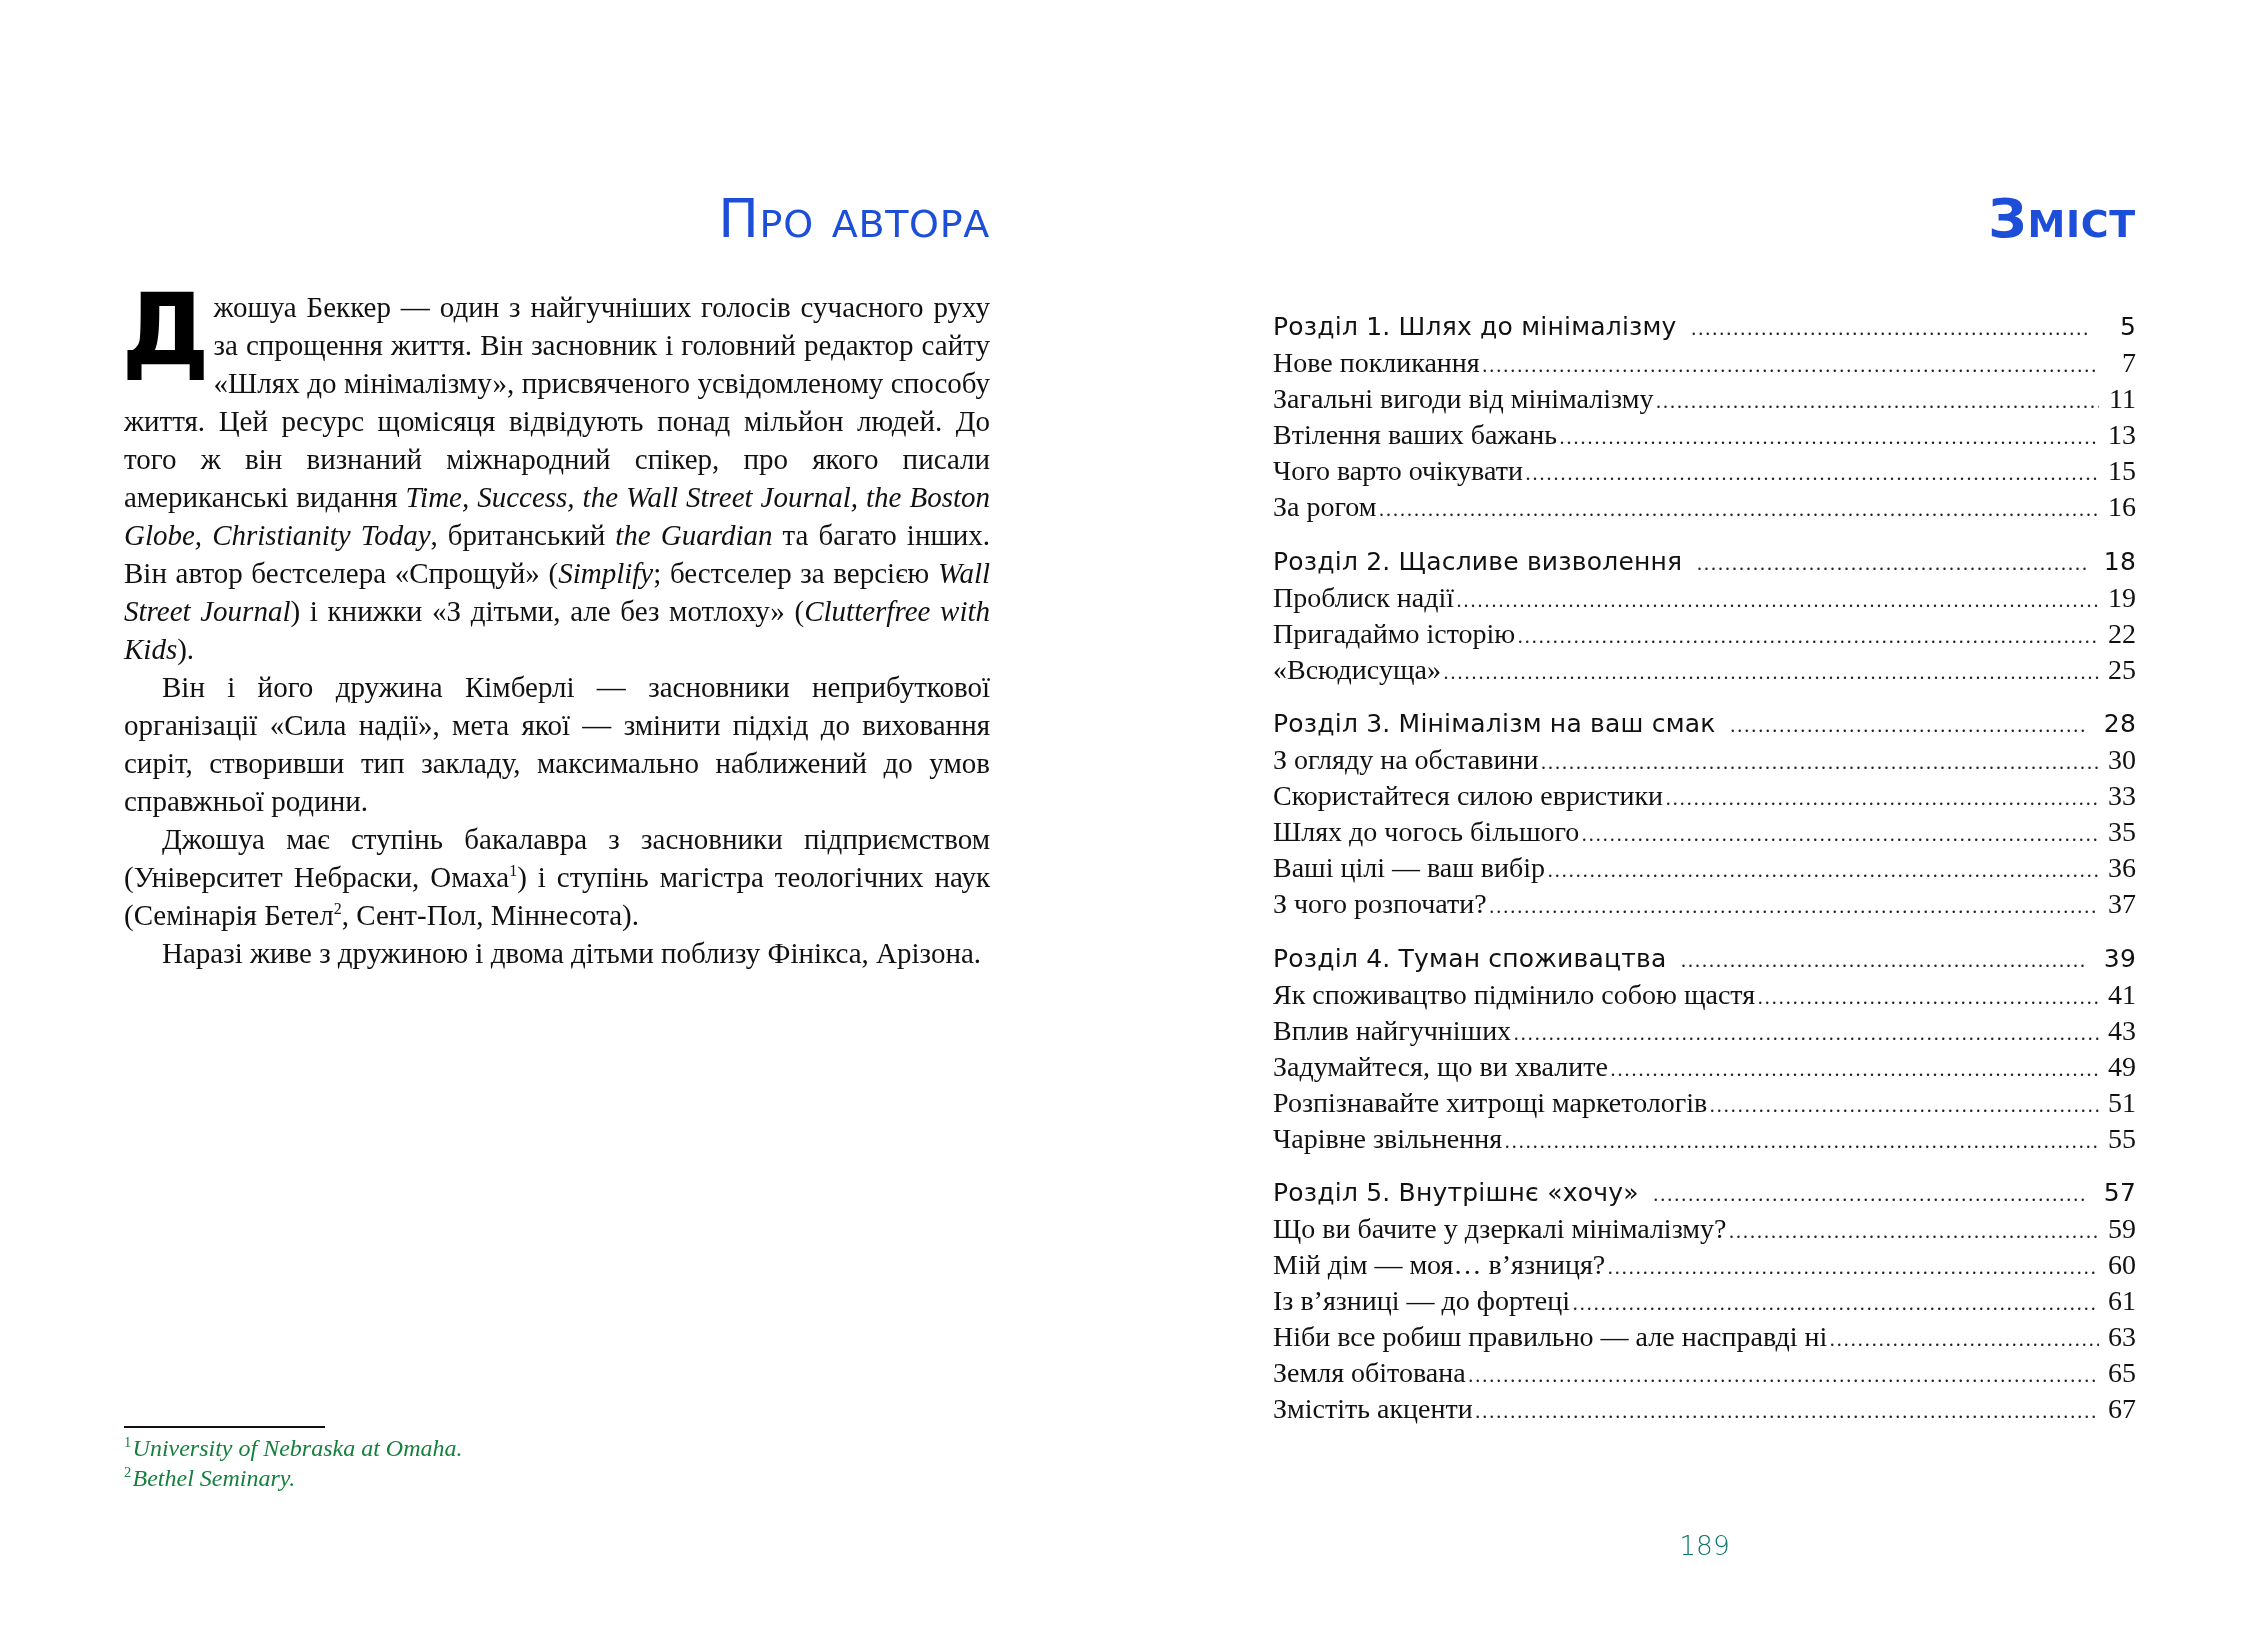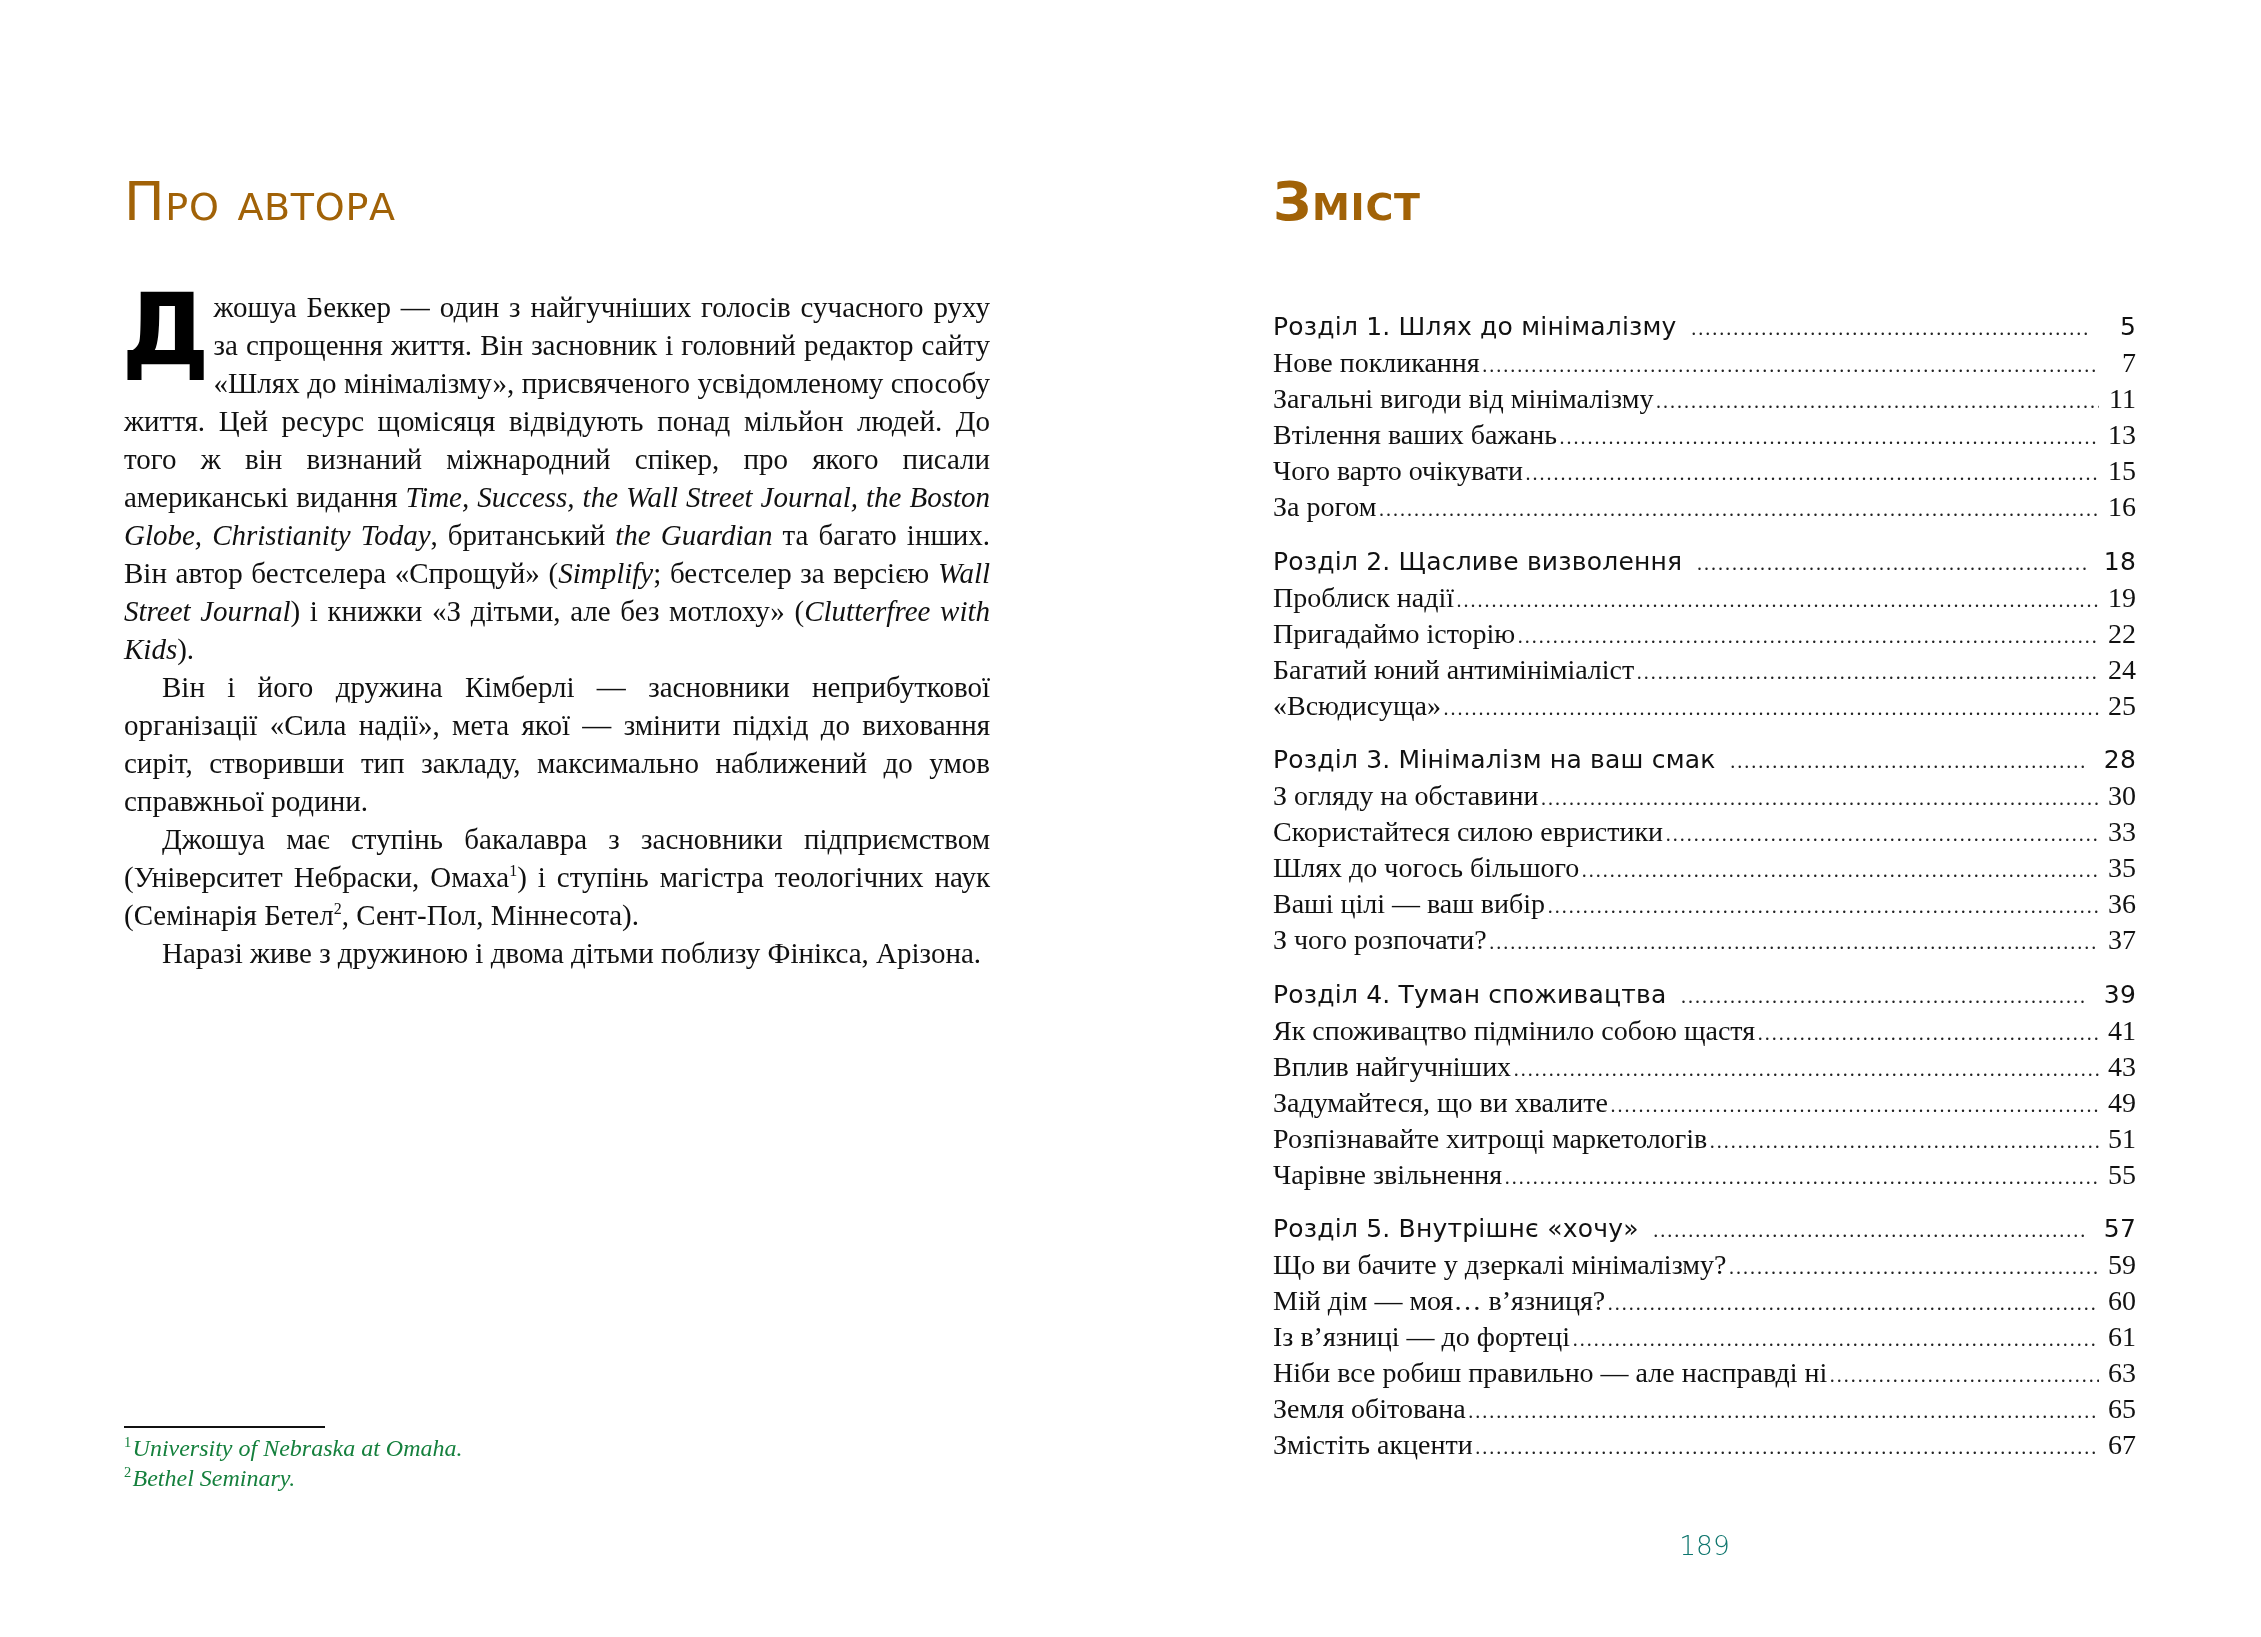--- a/index.html
+++ b/index.html
@@ -2,24 +2,24 @@
 <html style="font-size:10.6px"><head>
 <meta charset="utf-8">
 <style>
   html, body { margin: 0; padding: 0; background: #ffffff; }
   body { width: 2261px; height: 1637px; position: relative; overflow: hidden; color: #111111; }
   .page { position: absolute; top: 0; height: 1637px; }
   .page-left { left: 0; width: 1130px; }
   .page-right { left: 1130px; width: 1131px; }
 
   .title {
-    position: absolute; top: 136px; left: 0; right: 0; text-align: left;
+    position: absolute; top: 153px; left: 0; right: 0; text-align: right;
     font-family: "DejaVu Sans", sans-serif; font-weight: normal;
     font-size: 54px; letter-spacing: 0.7px; font-variant: small-caps;
-    line-height: 59px; color: #a16207;
+    line-height: 59px; color: #1d4ed8;
   }
   .page-left .title { left: 124px; width: 866px; right: auto; }
   .page-right .title { left: 143px; width: 863px; right: auto; font-weight: bold; }
 
   
   .body-text {
     position: absolute; left: 124px; top: 288px; width: 866px;
     font-family: "Liberation Serif", serif; font-size: 29px; line-height: 38px;
     text-align: justify; hyphens: auto; color: #111;
   }
@@ -136,25 +136,20 @@
           <span class="toc-label">Проблиск надії</span>
           <span class="toc-dots"></span>
           <span class="toc-page">19</span>
         </div>
         <div class="toc-row">
           <span class="toc-label">Пригадаймо історію</span>
           <span class="toc-dots"></span>
           <span class="toc-page">22</span>
         </div>
         <div class="toc-row">
-          <span class="toc-label">Багатий юний антимініміаліст</span>
-          <span class="toc-dots"></span>
-          <span class="toc-page">24</span>
-        </div>
-        <div class="toc-row">
           <span class="toc-label">«Всюдисуща»</span>
           <span class="toc-dots"></span>
           <span class="toc-page">25</span>
         </div>
       </div>
       <div class="toc-group">
         <div class="toc-row chapter">
           <span class="toc-label">Розділ 3. Мінімалізм на ваш смак</span>
           <span class="toc-dots"></span>
           <span class="toc-page">28</span>

